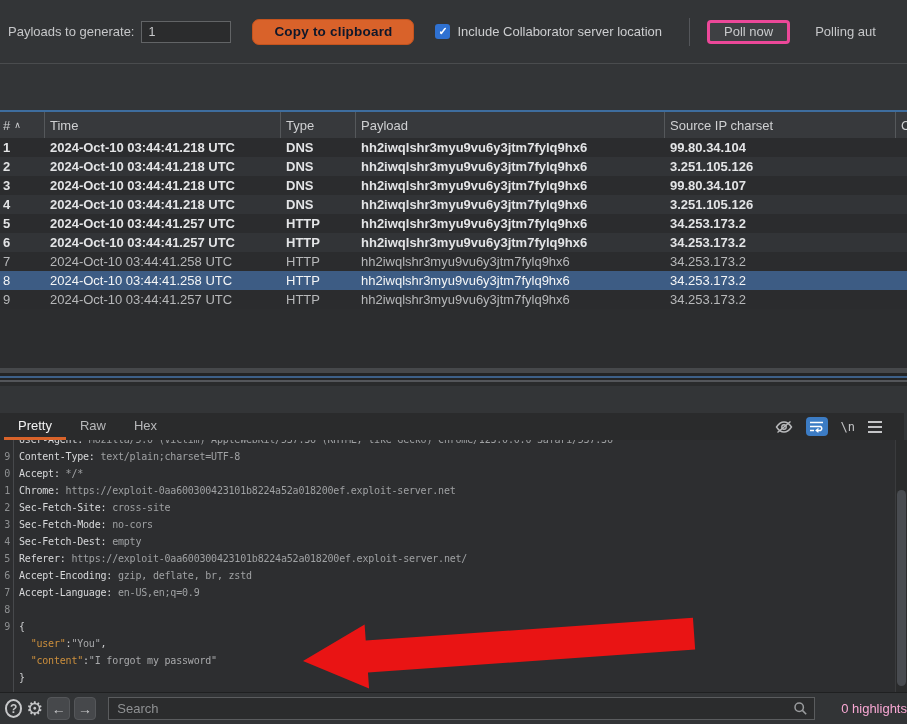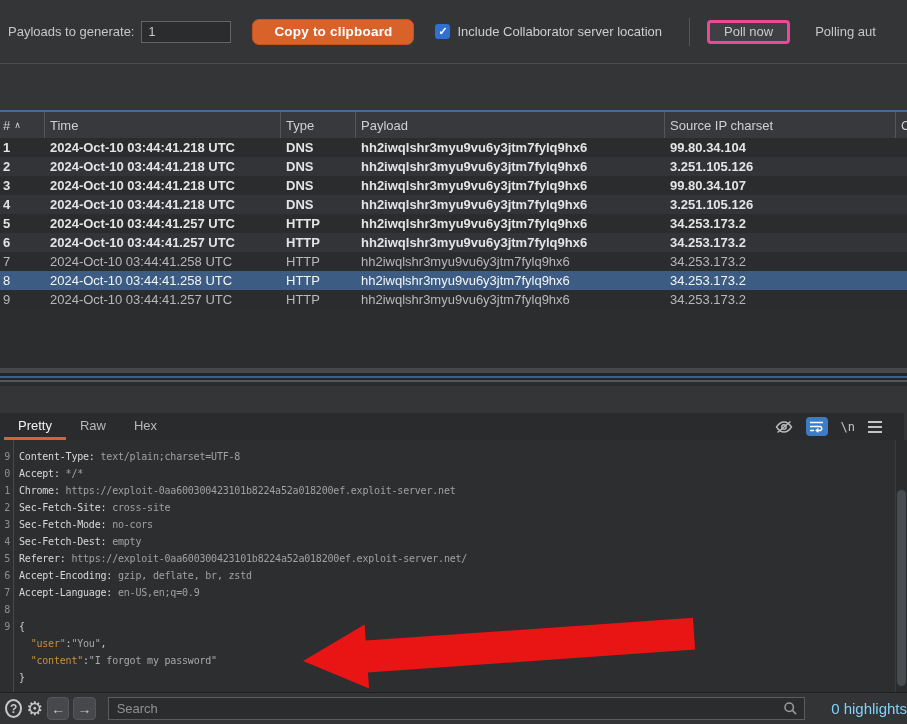--- a/index.html
+++ b/index.html
@@ -7,21 +7,21 @@
   body { width:907px; height:724px; overflow:hidden; font-family:"Liberation Sans", sans-serif; }
   #app { position:relative; width:907px; height:724px; background:#333537; overflow:hidden; }
 
   
   .toolbar { position:absolute; top:0; left:0; right:0; height:64px; border-bottom:1px solid #4a4c4e;
              display:flex; align-items:center; padding-left:8px; overflow:hidden; }
   .tb-label { font-size:13px; color:#c6c7c9; white-space:nowrap; }
   .tb-input { margin-left:7px; width:90px; height:22px; background:#2b2c2d; border:1px solid #626466;
               color:#c9cacc; font-size:12.5px; padding:0 6px; font-family:"Liberation Sans",sans-serif; }
   .btn-orange { margin-left:21px; width:162px; height:26px; background:#d9622a; border:1px solid #c4531e;
-                border-radius:7px; color:#ffffff; font-weight:700; font-size:13.5px; letter-spacing:.2px;
+                border-radius:7px; color:#0f172a; font-weight:700; font-size:13.5px; letter-spacing:.2px;
                 font-family:"Liberation Sans",sans-serif; cursor:pointer; }
   .chk-group { margin-left:21px; display:flex; align-items:center; gap:7px; }
   .chk { width:15px; height:15px; background:#2f71d1; border-radius:3px; color:#fff; font-size:11px;
          font-weight:700; display:flex; align-items:center; justify-content:center; }
   .chk-label { font-size:13px; color:#cdced0; white-space:nowrap; }
   .tb-sep { margin-left:27px; width:1px; height:28px; background:#54565a; }
   .btn-gray { margin-left:17px; height:24px; padding:0 14px; background:#3e4043; border:3px solid #ec4899;
               border-radius:4px; color:#c9cacc; font-size:13px; font-family:"Liberation Sans",sans-serif; }
   .tb-polling { margin-left:25px; font-size:13px; color:#c6c7c9; white-space:nowrap; }
 
@@ -106,21 +106,21 @@
                font-size:12px; font-weight:700; display:flex; align-items:center; justify-content:center; }
   .gear-icon { font-size:19px; color:#c7c8ca; margin-left:4px; line-height:1; }
   .nav-btn { width:25px; height:23px; background:#46484b; border:1px solid #55575a; border-radius:4px;
              color:#c9cacc; font-size:14px; display:flex; align-items:center; justify-content:center; margin-left:4px; }
   .search-wrap { position:relative; margin-left:12px; width:794px; height:23px; background:#2b2c2d;
                  border:1px solid #5a5c5e; display:flex; align-items:center; }
   .search-input { flex:1; background:transparent; border:none; outline:none; color:#cfcfcf; font-size:13px;
                   padding:0 26px 0 8px; font-family:"Liberation Sans",sans-serif; }
   .search-input::placeholder { color:#8f9193; }
   .mag-icon { position:absolute; right:6px; top:3px; }
-  .highlights { margin-left:26px; font-size:15px; color:#7dd3fc; white-space:nowrap; }
+  .highlights { margin-left:26px; font-size:13px; color:#f9a8d4; white-space:nowrap; }
 </style>
 </head>
 <body>
 
 <div id="app">
 
   <div class="toolbar">
     <span class="tb-label">Payloads to generate:</span>
     <input class="tb-input" value="1" style="">
     <button class="btn-orange">Copy to clipboard</button>
@@ -239,20 +239,21 @@
           <i></i>
           <i></i>
           <i></i>
         </span>
     </div>
   </div>
 
   <div class="editor">
       <div class="eline partial">
         <span class="gut"></span>
+        <span class="lbody"><span class="seg-name">User-Agent:</span><span class="seg-value"> Mozilla/5.0 (Victim) AppleWebKit/537.36 (KHTML, like Gecko) Chrome/123.0.0.0 Safari/537.36</span></span>
       </div>
       <div class="eline">
         <span class="gut">9</span>
         <span class="lbody"><span class="seg-name">Content-Type:</span><span class="seg-value"> text/plain;charset=UTF-8</span></span>
       </div>
       <div class="eline">
         <span class="gut">0</span>
         <span class="lbody"><span class="seg-name">Accept:</span><span class="seg-value"> */*</span></span>
       </div>
       <div class="eline">

